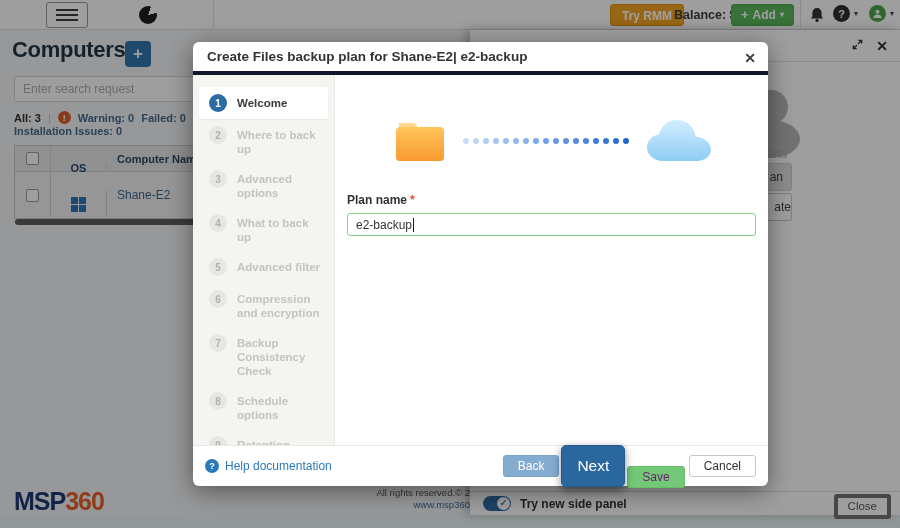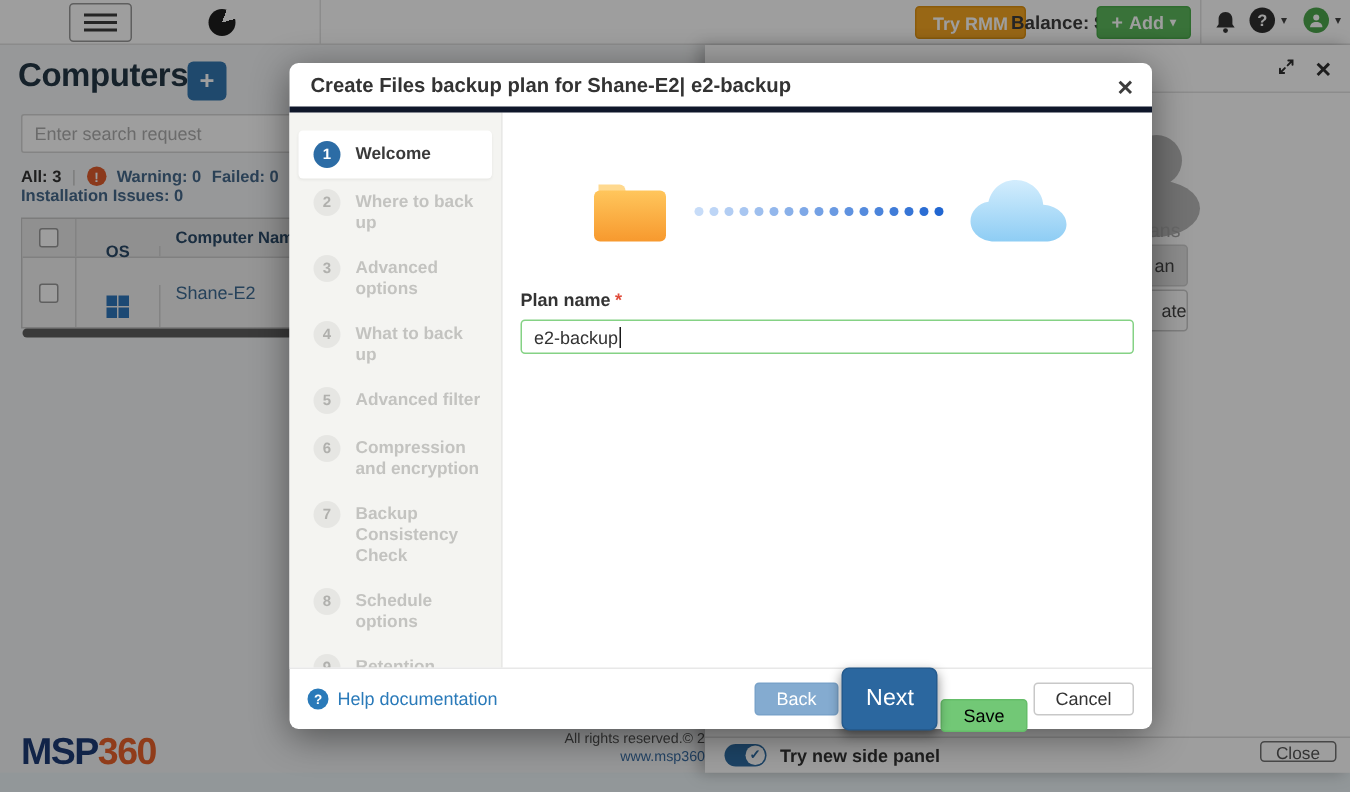--- a/index.html
+++ b/index.html
@@ -65,21 +65,21 @@
   .sp-close { right:12px; font-size:14px; font-weight:bold; }
   .sp-avatar-head { position:absolute; left:284px; top:60px; width:34px; height:34px; border-radius:50%; background:#b8b8b8; }
   .sp-avatar-body { position:absolute; left:270px; top:90px; width:60px; height:38px; border-radius:50%; background:#b8b8b8; }
   .sp-plans-frag { position:absolute; left:296px; top:116px; font-size:13px; color:#a9a9a9; }
   .sp-btn1 { position:absolute; left:278px; top:133px; width:44px; height:28px; background:#e2e2e2; border:1px solid #d0d0d0; border-radius:3px; font-size:12px; color:#444; text-align:right; padding:6px 8px 0 0; }
   .sp-btn2 { position:absolute; left:276px; top:163px; width:46px; height:28px; background:#fff; border:1px solid #ccc; border-radius:3px; font-size:12px; color:#444; text-align:right; padding:6px 0 0 0; }
   .sp-footer { position:absolute; left:0; top:461px; width:430px; height:24px; border-top:1px solid #ddd; background:#fff; display:flex; align-items:center; }
   .toggle { position:relative; margin-left:13px; width:28px; height:15px; border-radius:8px; background:#2e6da4; }
   .toggle .knob { position:absolute; right:1px; top:1px; width:13px; height:13px; border-radius:50%; background:#fff; color:#2e6da4; font-size:9px; line-height:13px; text-align:center; font-weight:bold; }
   .sp-toggle-label { margin-left:9px; font-size:12px; font-weight:bold; color:#333; }
-  .sp-close-btn { position:absolute; right:9px; top:2px; height:14px; line-height:17px; padding:0 10px; background:#fff; border:1px solid #737373; border-radius:3px; font-size:11.5px; color:#555; }
+  .sp-close-btn { position:absolute; right:9px; top:2px; height:25px; line-height:17px; padding:0 10px; background:#fff; border:4px solid #737373; border-radius:3px; font-size:11.5px; color:#555; }
 
   
   .overlay { position:absolute; inset:0; background:rgba(0,0,0,0.38); z-index:5; }
 
   
   .modal { position:absolute; left:193px; top:42px; width:575px; height:444px; background:#fff; border-radius:6px; box-shadow:0 5px 25px rgba(0,0,0,0.45); z-index:10; }
   .m-header { position:relative; height:33px; border-bottom:4px solid #0f172a; display:flex; align-items:center; padding:0 14px; }
   .m-title { font-size:13.5px; font-weight:bold; color:#333; }
   .m-close { position:absolute; right:12px; top:8px; font-size:14px; font-weight:bold; color:#3c3c3c; cursor:pointer; }
   .m-body { display:flex; height:370px; }
@@ -98,21 +98,21 @@
   .req { color:#e04b3a; margin-left:3px; }
   .plan-input { margin-top:6px; width:409px; height:23px; border:1px solid #85d285; border-radius:3px; background:#fff; display:flex; align-items:center; padding:0 8px; font-size:12px; color:#333; }
   .caret-bar { display:inline-block; width:1px; height:14px; background:#1a1a1a; margin-left:1px; }
   .m-footer { position:relative; height:40px; border-top:1px solid #e8e8e8; display:flex; align-items:center; justify-content:space-between; padding:0 12px; overflow:visible; }
   .help-link { display:flex; align-items:center; gap:6px; font-size:12px; color:#2a7ab9; cursor:pointer; }
   .help-q { width:14px; height:14px; border-radius:50%; background:#2a7ab9; color:#fff; font-size:9px; font-weight:bold; display:flex; align-items:center; justify-content:center; }
   .m-buttons { display:flex; align-items:center; gap:4px; }
   .mbtn { height:22px; line-height:20px; padding:0 14px; border-radius:3px; font-size:12px; border:1px solid transparent; }
   .b-back { background:#84abd0; border-color:#79a2c9; color:#fff; }
   .b-next { position:relative; z-index:3; height:42px; padding:0 15px; margin:0 -2px; background:#2b679f; border:1px solid #245a8d; border-radius:5px; color:#fff; font-size:15.5px; line-height:40px; box-shadow:0 3px 8px rgba(0,0,0,0.45); }
-  .b-save { background:#72c876; border-color:#65bd69; color:#000000;margin-top:23px; }
+  .b-save { background:#72c876; border-color:#65bd69; color:#701a75;margin-top:23px; }
   .b-cancel { background:#fff; border-color:#c8c8c8; color:#333; }
 
   svg { display:block; }
 </style>
 </head>
 <body>
 
 <div class="screen">
 
   <div class="topbar">

